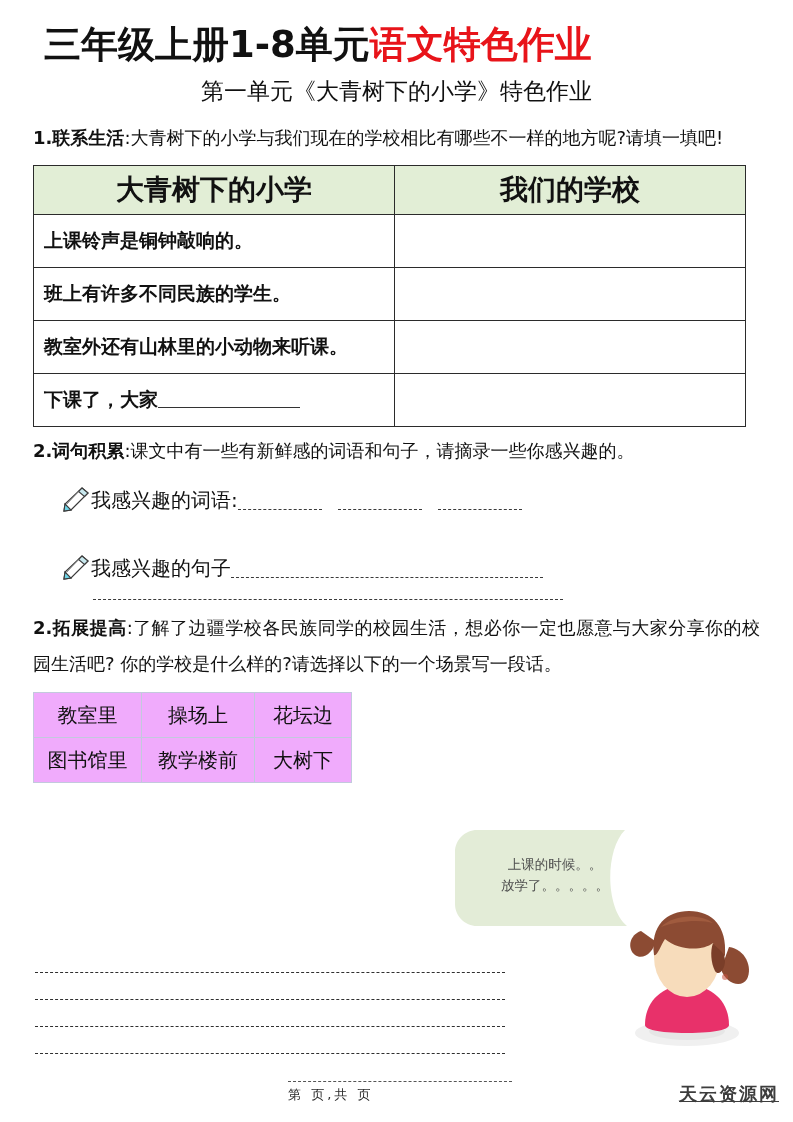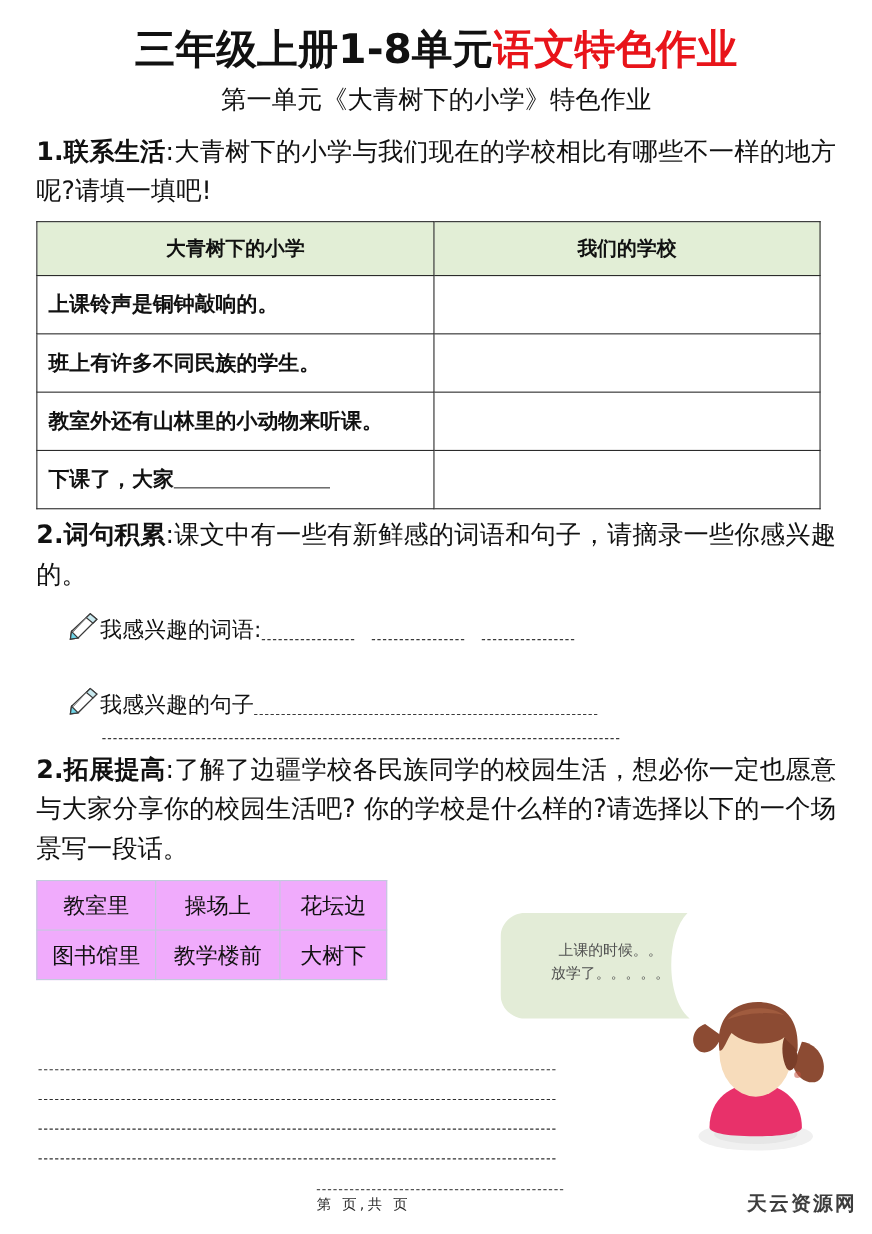--- a/index.html
+++ b/index.html
@@ -19,46 +19,47 @@
     position: absolute;
     left: 0; top: 0;
     width: 793px;
     height: 1122px;
     padding: 0;
     box-sizing: border-box;
   }
 
   
   .title-main {
-    text-align: center;
+    text-align: left;
     font-size: 37px;
     font-weight: bold;
     letter-spacing: 0px;
     margin: 22px 0 0 0;
     line-height: 46px;
     white-space: nowrap;
+    padding-left: 44px;
   }
   .title-main .red {
     color: #e8141a;
   }
   .title-sub {
     text-align: center;
     font-size: 23px;
     font-weight: normal;
     margin: 8px 0 0 0;
     line-height: 30px;
     white-space: nowrap;
   }
 
   
   .body-block {
     margin: 0 33px;
   }
   .para {
-    font-size: 23px;
+    font-size: 18px;
     line-height: 36px;
     text-align: justify;
     margin: 0;
   }
   .para .lead {
     font-weight: bold;
   }
   .p1 { margin-top: 14px; }
   .p2 { margin-top: 6px; }
   .p3 { margin-top: 10px; }
@@ -75,37 +76,37 @@
     height: 48px;
     padding: 2px 10px;
     font-size: 19px;
     font-weight: bold;
     vertical-align: middle;
   }
   table.cmp thead th {
     background: #e2eed6;
     text-align: center;
     font-weight: bold;
-    font-size: 18px;
+    font-size: 28px;
     height: 44px;
   }
   table.cmp col.c1 { width: 361px; }
   table.cmp col.c2 { width: 351px; }
   .blank-inline {
     display: inline-block;
     border-bottom: 1.4px solid #333;
     height: 17px;
     width: 142px;
     vertical-align: -2px;
   }
 
   
   .pencil-row {
     display: flex;
-    align-items: flex-start;
+    align-items: center;
     margin: 16px 0 0 27px;
     font-size: 20px;
     line-height: 30px;
   }
   .pencil-icon {
     width: 30px;
     height: 26px;
     flex: 0 0 auto;
     margin-right: 1px;
     margin-bottom: 1px;
@@ -210,20 +211,21 @@
   }
   .watermark {
     position: absolute;
     right: 14px;
     bottom: 16px;
     font-size: 18px;
     font-weight: bold;
     letter-spacing: 2px;
     color: #3d3d3d;
     white-space: nowrap;
+    text-decoration: underline;
   }
 </style>
 </head>
 <body>
 
 <div class="page">
 
   <h1 class="title-main"><span>三年级上册1-8单元</span><span class="red">语文特色作业</span></h1>
 
   <h2 class="title-sub">第一单元《大青树下的小学》特色作业</h2>

